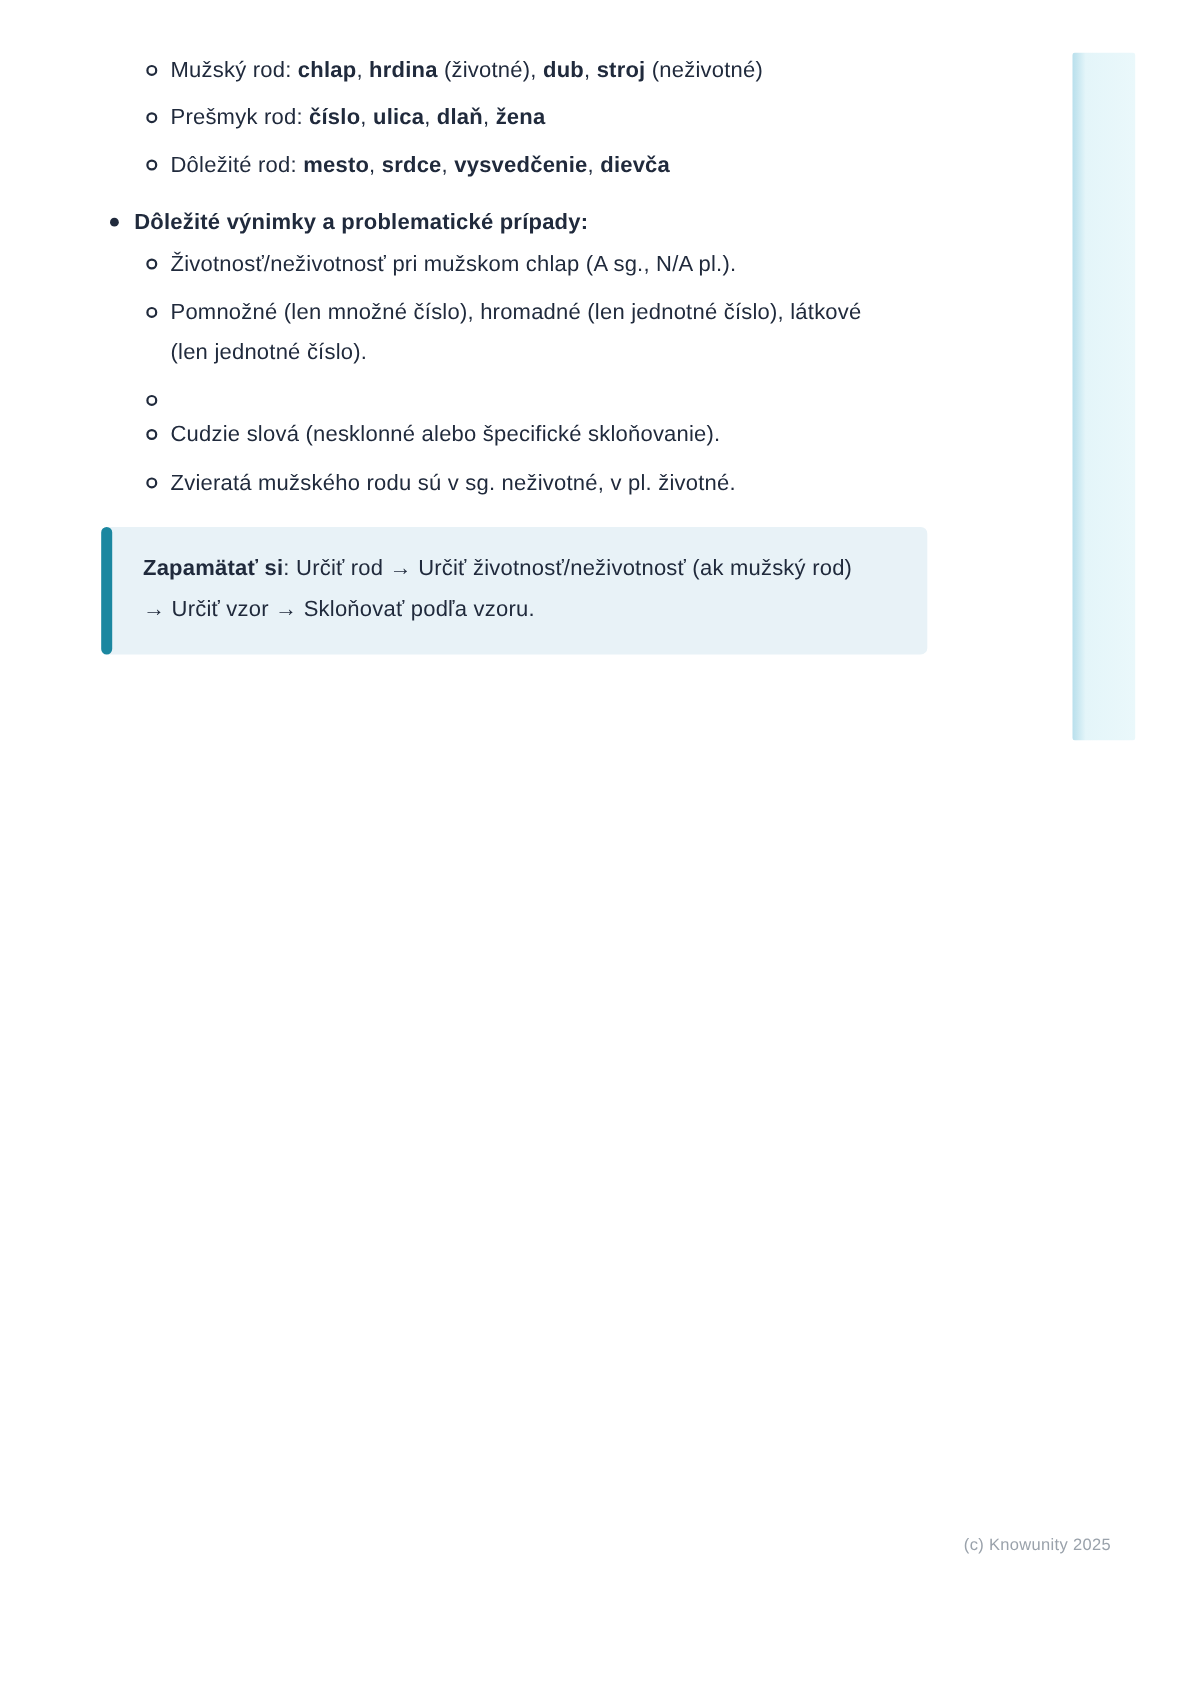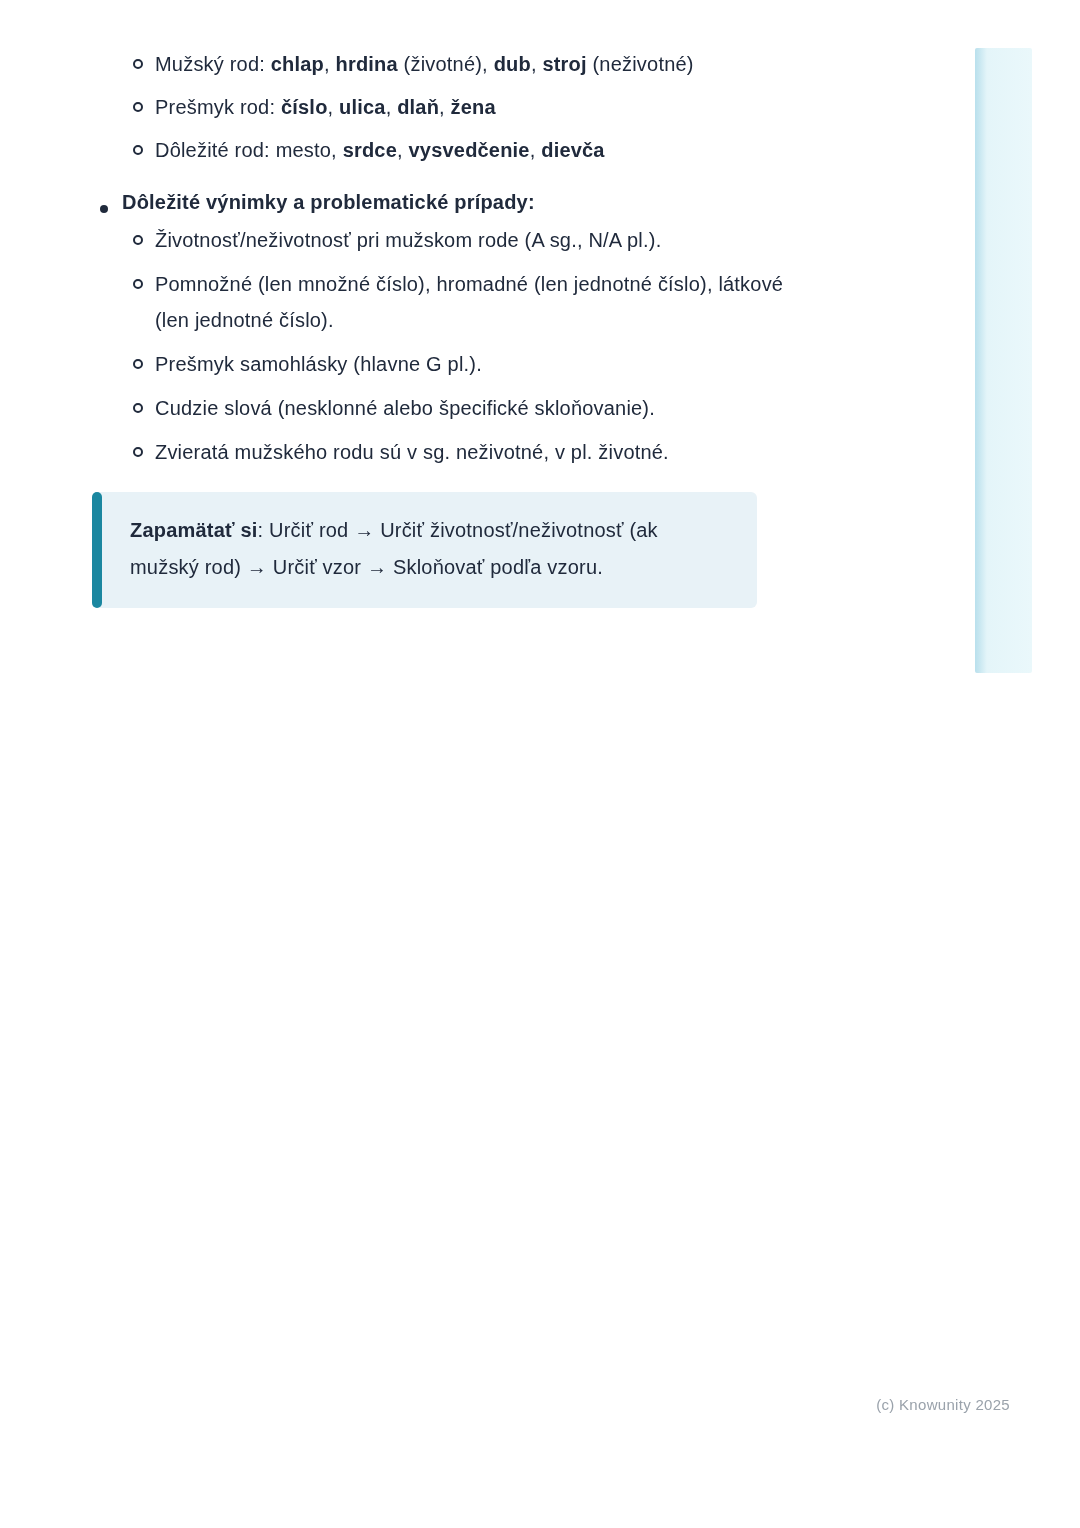--- a/index.html
+++ b/index.html
@@ -54,30 +54,30 @@
   }
   .bullet.disc{
     width:8px;height:8px;
     background:var(--text);
     border-radius:50%;
     margin:14px 14px 0 0;
   }
   .gender-list{margin-bottom:16px;}
   .top-item{
     display:flex;
-    align-items:center;
+    align-items:flex-start;
     padding-left:8px;
     margin-bottom:2px;
   }
   .bold{font-weight:700;}
   .exceptions-list li{margin-bottom:8px;}
   .callout{
     position:relative;
     margin-top:22px;
-    width:665px;
+    width:751px;
     background:var(--callout-bg);
     border-radius:6px;
     padding:20px 30px 22px 38px;
   }
   .callout-bar{
     position:absolute;
     left:0;top:0;bottom:0;
     width:10px;
     background:var(--teal);
     border-radius:6px;
@@ -120,41 +120,40 @@
       <li>
         <span class="bullet circle"></span>
         <span class="li-text"><span>Mužský rod: </span><span style="font-weight: 700;">chlap</span><span>, </span><span style="font-weight: 700;">hrdina</span><span> (životné), </span><span style="font-weight: 700;">dub</span><span>, </span><span style="font-weight: 700;">stroj</span><span> (neživotné)</span></span>
       </li>
       <li>
         <span class="bullet circle"></span>
         <span class="li-text"><span>Prešmyk rod: </span><span style="font-weight: 700;">číslo</span><span>, </span><span style="font-weight: 700;">ulica</span><span>, </span><span style="font-weight: 700;">dlaň</span><span>, </span><span style="font-weight: 700;">žena</span></span>
       </li>
       <li>
         <span class="bullet circle"></span>
-        <span class="li-text"><span>Dôležité rod: </span><span style="font-weight: 400;">mesto</span><span>, </span><span style="font-weight: 700;">srdce</span><span>, </span><span style="font-weight: 700;">vysvedčenie</span><span>, </span><span style="font-weight: 700;">dievča</span></span>
+        <span class="li-text"><span>Dôležité rod: </span><span style="font-weight: 700;">mesto</span><span>, </span><span style="font-weight: 700;">srdce</span><span>, </span><span style="font-weight: 700;">vysvedčenie</span><span>, </span><span style="font-weight: 700;">dievča</span></span>
       </li>
     </ul>
 
     <div class="top-item">
       <span class="bullet disc"></span>
       <span class="li-text bold">Dôležité výnimky a problematické prípady:</span>
     </div>
 
     <ul class="sub-list exceptions-list">
       <li>
         <span class="bullet circle"></span>
-        <span class="li-text">Životnosť/neživotnosť pri mužskom rode (A sg., N/A pl.).</span>
+        <span class="li-text">Životnosť/neživotnosť pri mužskom chlap (A sg., N/A pl.).</span>
       </li>
       <li>
         <span class="bullet circle"></span>
         <span class="li-text">Pomnožné (len množné číslo), hromadné (len jednotné číslo), látkové (len jednotné číslo).</span>
       </li>
       <li>
         <span class="bullet circle"></span>
-        <span class="li-text">Prešmyk samohlásky (hlavne G pl.).</span>
       </li>
       <li>
         <span class="bullet circle"></span>
         <span class="li-text">Cudzie slová (nesklonné alebo špecifické skloňovanie).</span>
       </li>
       <li>
         <span class="bullet circle"></span>
         <span class="li-text">Zvieratá mužského rodu sú v sg. neživotné, v pl. životné.</span>
       </li>
     </ul>

